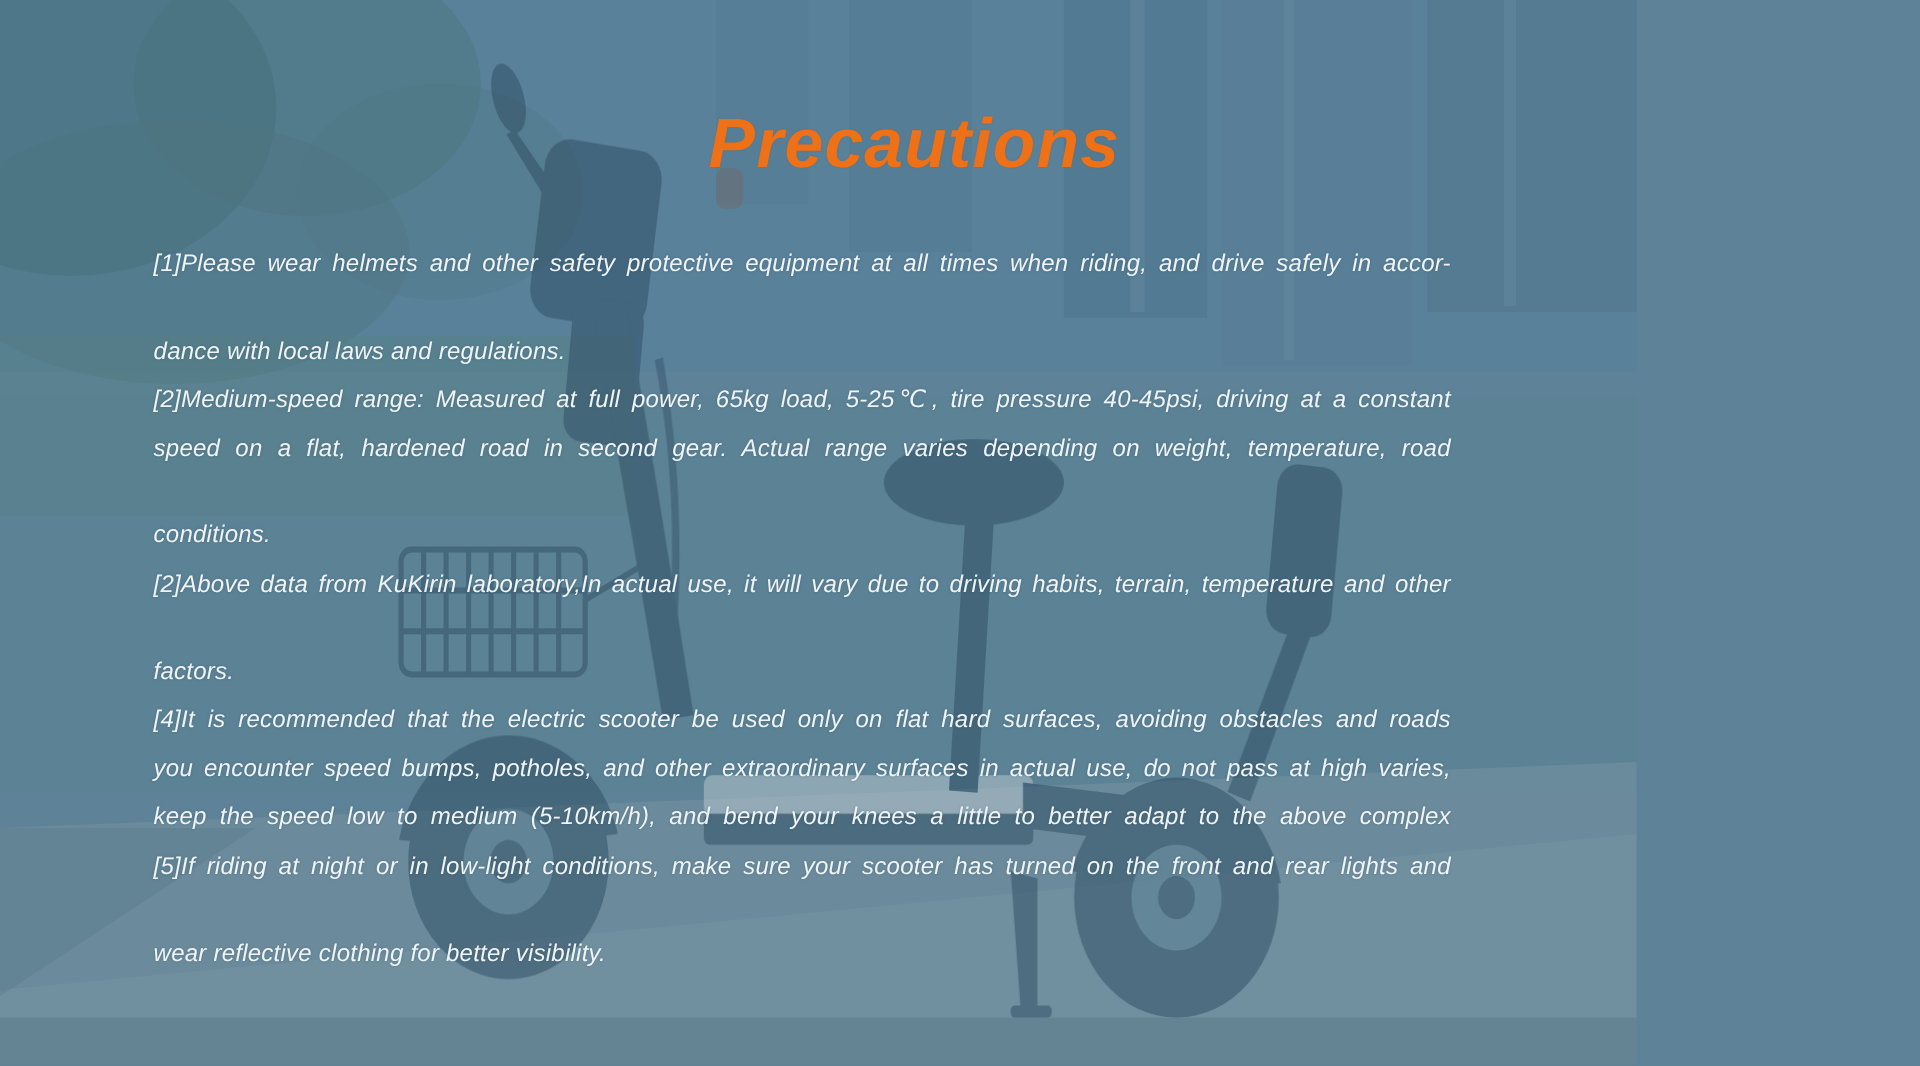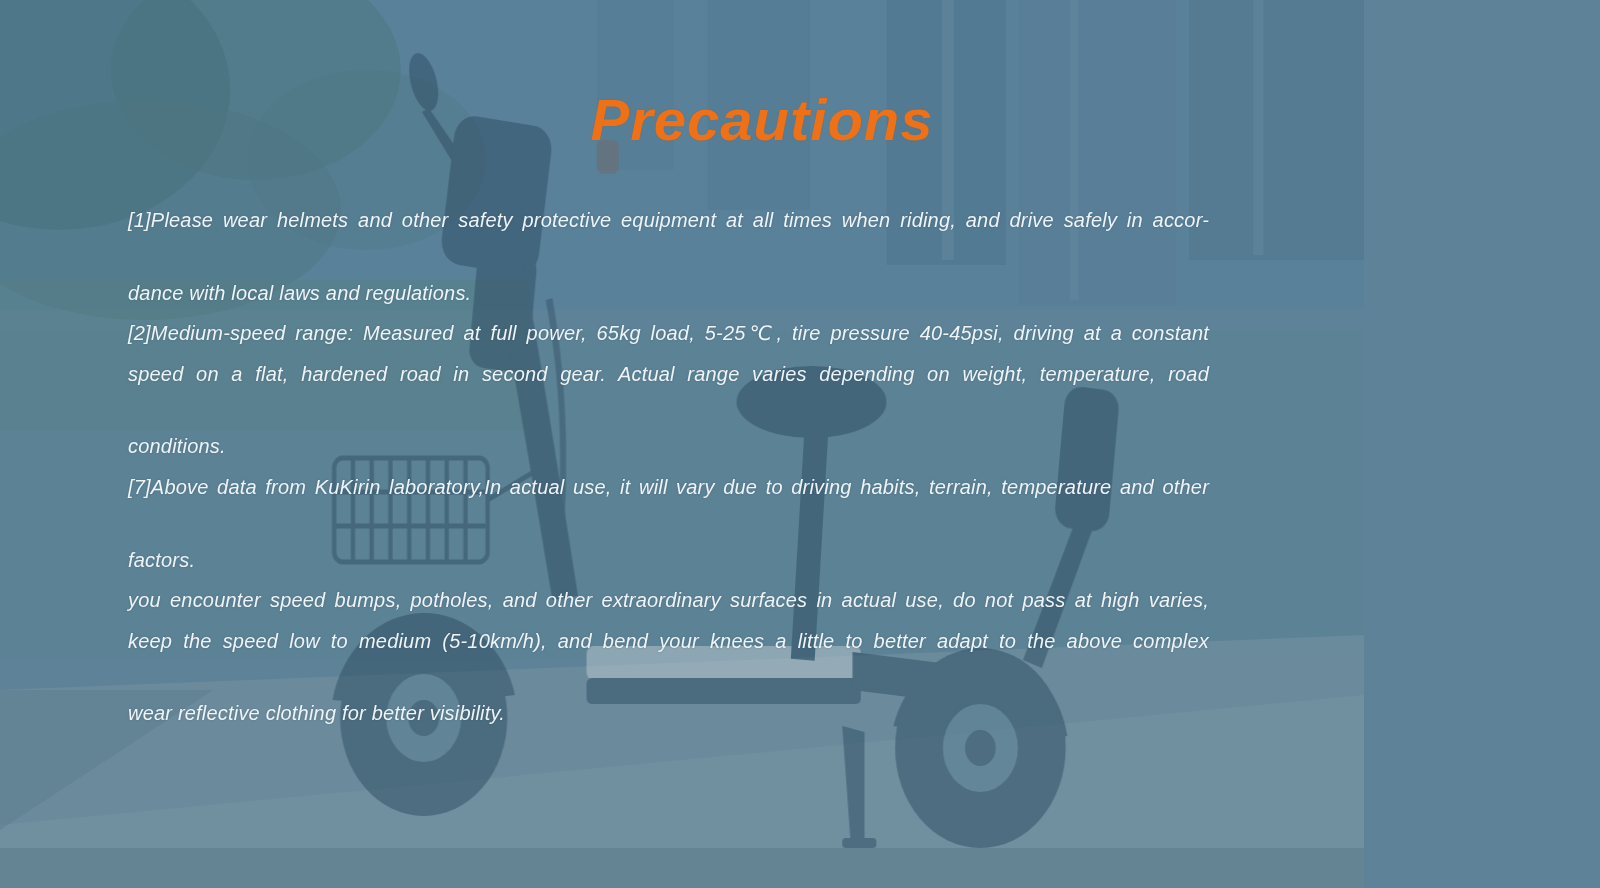--- a/index.html
+++ b/index.html
@@ -114,20 +114,22 @@
   </svg>
 
   <div class="page-title">Precautions</div>
 
   <div class="textblock">
       <div class="text-line">[1]Please wear helmets and other safety protective equipment at all times when riding, and drive safely in accor-</div>
       <div class="text-line last">dance with local laws and regulations.</div>
       <div class="text-line">[2]Medium-speed range: Measured at full power, 65kg load, 5-25℃, tire pressure 40-45psi, driving at a constant</div>
       <div class="text-line">speed on a flat, hardened road in second gear. Actual range varies depending on weight, temperature, road</div>
       <div class="text-line last">conditions.</div>
-      <div class="text-line">[7]Above data from KuKirin laboratory,In actual use, it will vary due to driving habits, terrain, temperature and other</div>
+      <div class="text-line">[2]Above data from KuKirin laboratory,In actual use, it will vary due to driving habits, terrain, temperature and other</div>
       <div class="text-line last">factors.</div>
+      <div class="text-line">[4]It is recommended that the electric scooter be used only on flat hard surfaces, avoiding obstacles and roads</div>
       <div class="text-line">you encounter speed bumps, potholes, and other extraordinary surfaces in actual use, do not pass at high varies,</div>
       <div class="text-line">keep the speed low to medium (5-10km/h), and bend your knees a little to better adapt to the above complex</div>
+      <div class="text-line">[5]If riding at night or in low-light conditions, make sure your scooter has turned on the front and rear lights and</div>
       <div class="text-line last">wear reflective clothing for better visibility.</div>
     </div>
 
 </div>
 
 </body></html>

